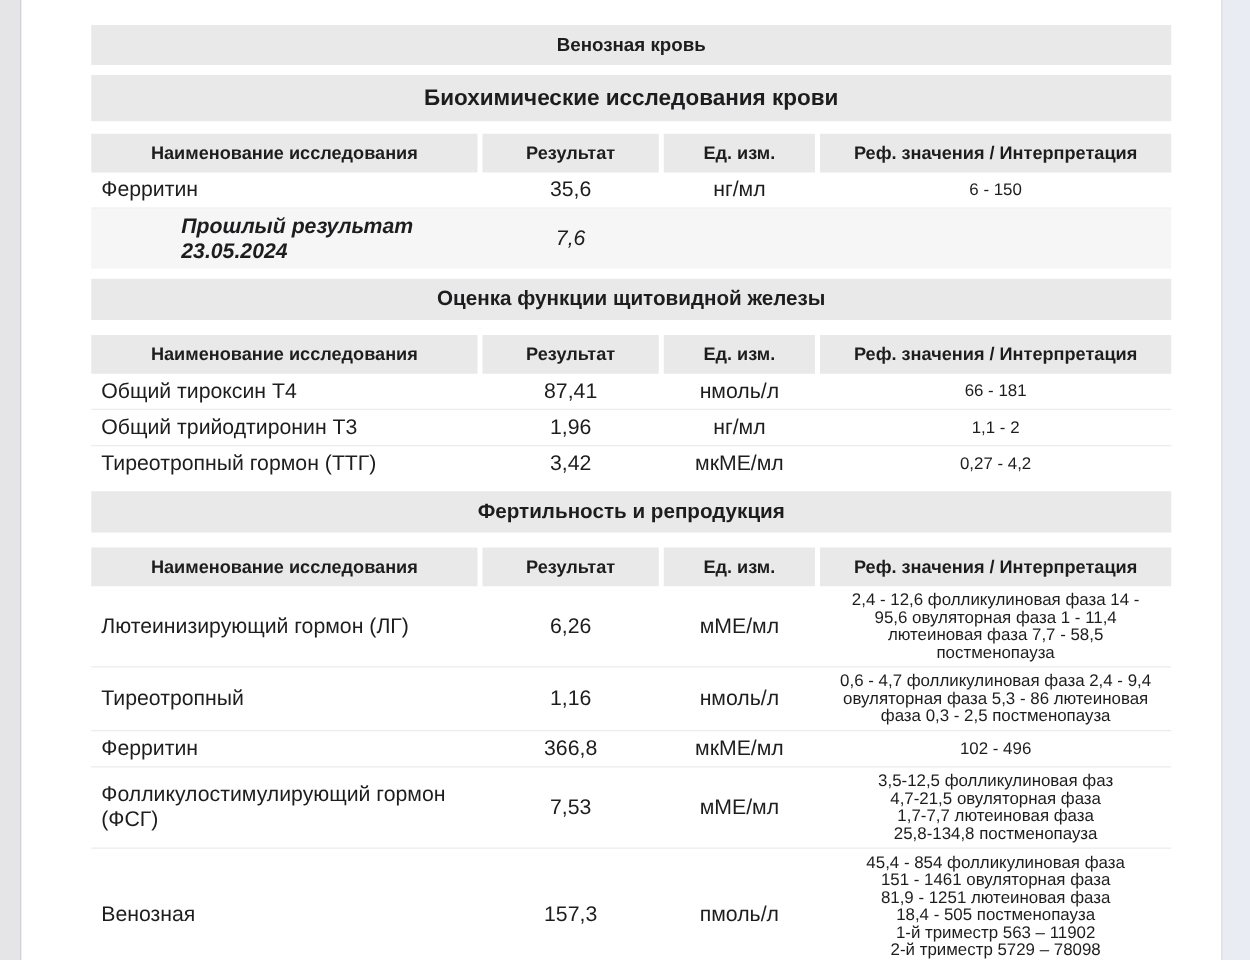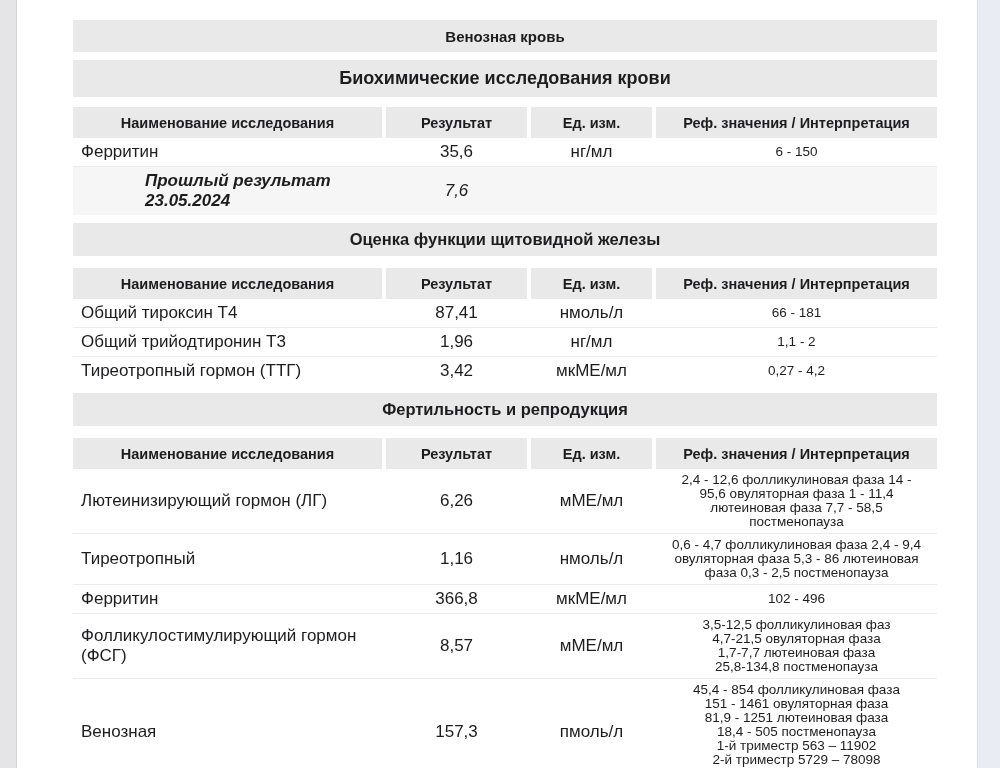--- a/index.html
+++ b/index.html
@@ -145,21 +145,21 @@
 фаза 0,3 - 2,5 постменопауза</div>
           </div>
           <div class="grid-row row">
             <div class="c name">Ферритин</div>
             <div class="c result">366,8</div>
             <div class="c unit">мкМЕ/мл</div>
             <div class="c ref">102 - 496</div>
           </div>
           <div class="grid-row row">
             <div class="c name">Фолликулостимулирующий гормон (ФСГ)</div>
-            <div class="c result">8,57</div>
+            <div class="c result">7,53</div>
             <div class="c unit">мМЕ/мл</div>
             <div class="c ref">3,5-12,5 фолликулиновая фаз
 4,7-21,5 овуляторная фаза
 1,7-7,7 лютеиновая фаза
 25,8-134,8 постменопауза</div>
           </div>
           <div class="grid-row row">
             <div class="c name">Венозная</div>
             <div class="c result">157,3</div>
             <div class="c unit">пмоль/л</div>

